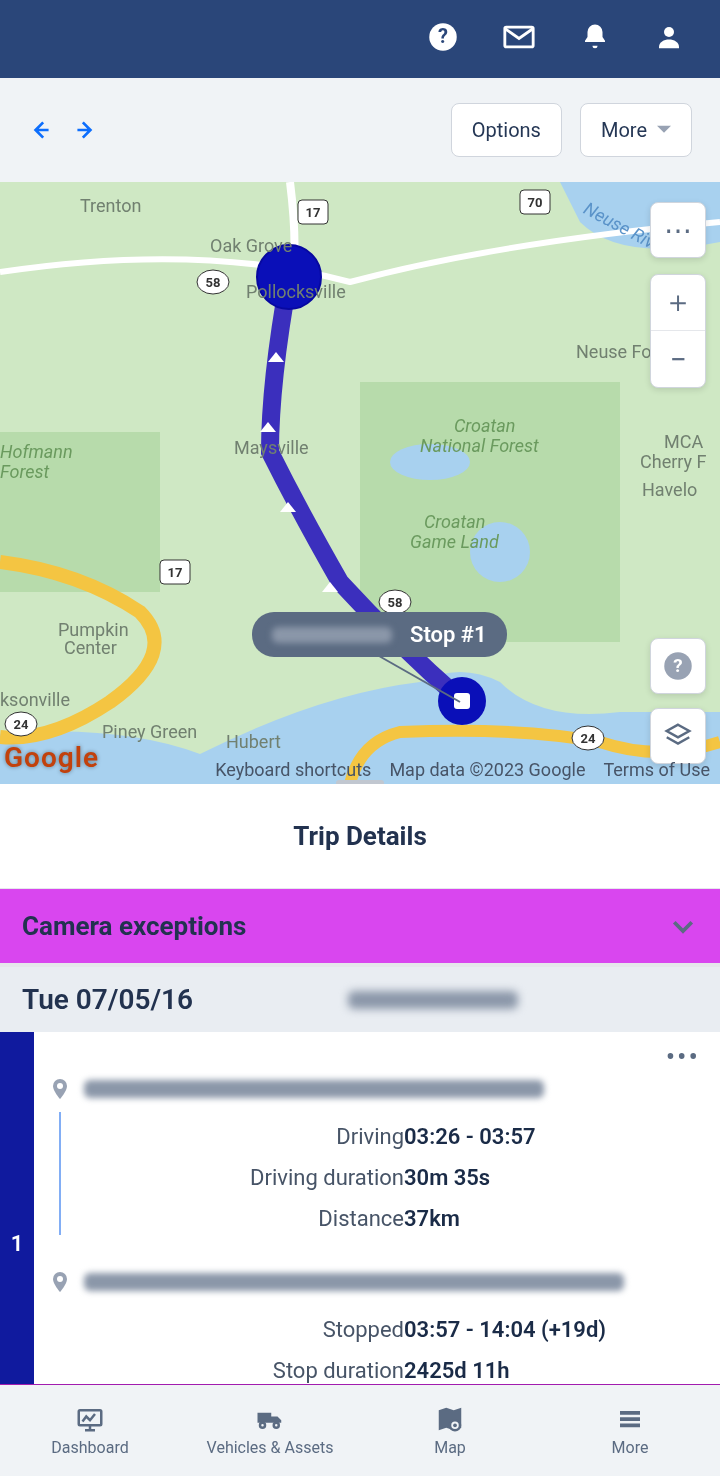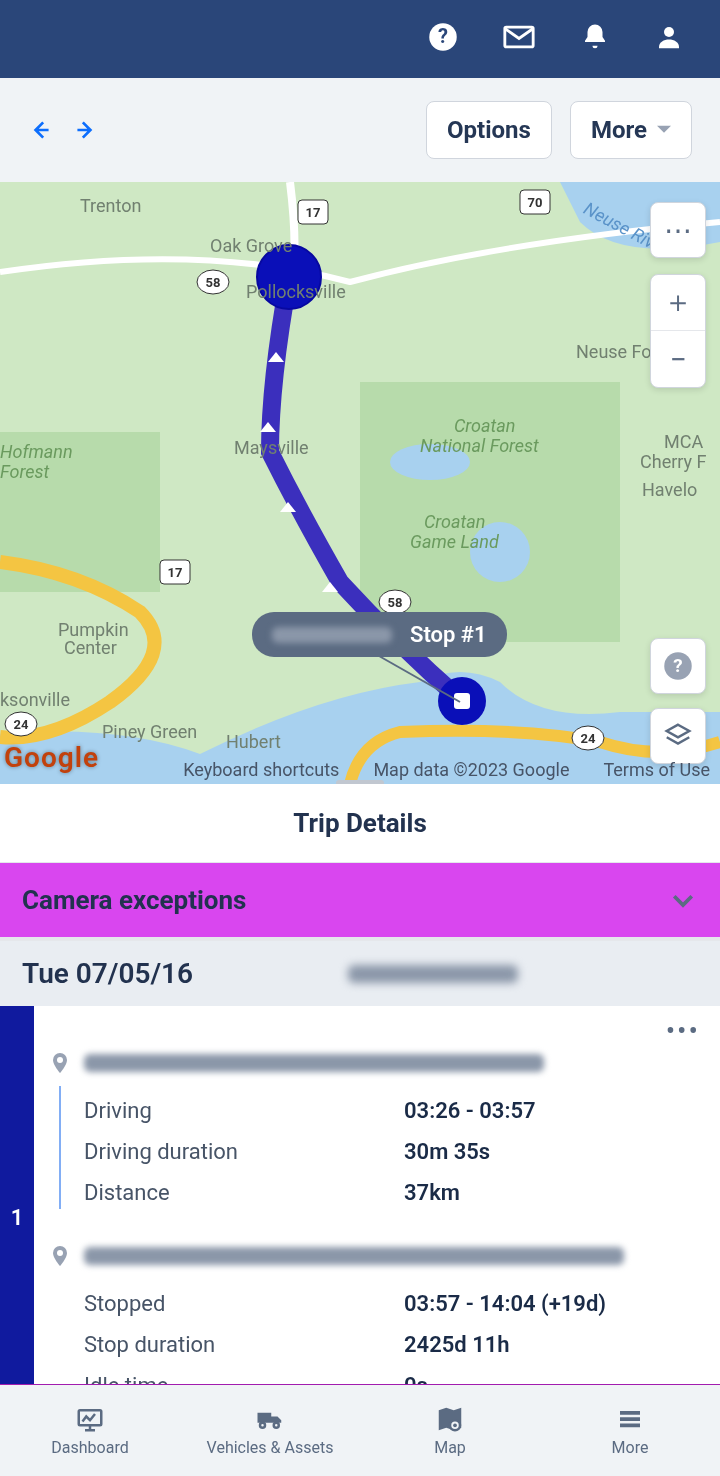--- a/index.html
+++ b/index.html
@@ -4,59 +4,59 @@
 <style>
   * { box-sizing: border-box; margin: 0; padding: 0; font-family: Roboto, Arial, sans-serif; }
   body { width: 720px; height: 1476px; background: #f5f5f5; display: flex; flex-direction: column; overflow: hidden; }
 
   .header { background: #2a4679; height: 78px; display: flex; justify-content: flex-end; align-items: center; padding: 0 36px; gap: 44px; }
   .header .icon { color: #fff; }
 
   .date-bar { background: #f0f3f6; height: 104px; display: flex; align-items: center; padding: 0 28px; gap: 18px; }
   .date-nav { color: #0d6efd; display:flex; align-items:center; justify-content:center; cursor:pointer; }
   .date-text { font-size: 24px; font-weight: 500; color: #1a2b47; margin: 0 4px; }
-  .pill-btn { background: #fff; border: 1px solid #d0d5dd; border-radius: 8px; padding: 14px 20px; font-size: 24px; font-weight: 700; color: #253755; display:flex; align-items:center; gap:10px; cursor:pointer; }
+  .pill-btn { background: #fff; border: 1px solid #d0d5dd; border-radius: 8px; padding: 14px 20px; font-size: 20px; font-weight: 400; color: #253755; display:flex; align-items:center; gap:10px; cursor:pointer; }
 
   .map-wrap { position: relative; height: 602px; background: #d9ecd0; overflow: hidden; }
   .map-wrap svg.map-bg { position:absolute; inset:0; width:100%; height:100%; }
   .map-ctrl { position:absolute; right:14px; background:#fff; border:1px solid #d0d5dd; border-radius:8px; box-shadow:0 2px 6px rgba(0,0,0,.12); display:flex; flex-direction:column; align-items:center; justify-content:center; }
   .ctrl-more { top: 20px; width:56px; height:56px; font-size:28px; color:#5b6b82; }
   .ctrl-zoom { top: 92px; width:56px; }
   .ctrl-zoom div { width:100%; height:56px; display:flex; align-items:center; justify-content:center; font-size:30px; color:#5b6b82; cursor:pointer; }
   .ctrl-zoom div:first-child { border-bottom:1px solid #e5e7eb; }
   .ctrl-help { top: 456px; width:56px; height:56px; }
   .ctrl-layers { top: 526px; width:56px; height:56px; }
 
   .stop-bubble { position:absolute; left:252px; top:430px; background:#5b6b82; color:#fff; border-radius:22px; padding:10px 20px; font-size:22px; font-weight:600; display:flex; align-items:center; gap:18px; }
   .stop-bubble .blur { width:120px; height:16px; background:#8b97a9; border-radius:6px; filter:blur(3px); }
 
-  .map-attrib { position:absolute; bottom:0; left:0; right:0; display:flex; align-items:center; justify-content:flex-end; gap:34px; font-size:18px; color:#475467; padding:4px 10px; }
+  .map-attrib { position:absolute; bottom:0; left:0; right:0; display:flex; align-items:center; justify-content:flex-end; gap:18px; font-size:18px; color:#475467; padding:4px 10px; }
   .google-logo { position:absolute; left:4px; bottom:10px; font-size:28px; font-weight:600; color:#c2410c; text-shadow:0 0 4px rgba(0,0,0,.4); letter-spacing:1px; }
   .drag-handle { position:absolute; left:50%; bottom:-2px; transform:translateX(-50%); width:48px; height:6px; border-radius:3px; background:#c1c7d0; }
 
-  .trip-title { background:#fff; text-align:center; font-size:26px; font-weight:700; color:#22324f; padding:24px 0; border-bottom:1px solid #e5e7eb; }
+  .trip-title { background:#fff; text-align:center; font-size:26px; font-weight:700; color:#22324f; padding:37px 0; border-bottom:1px solid #e5e7eb; }
 
   .camera-exc { background:#d946ef; display:flex; align-items:center; justify-content:space-between; padding:22px 22px; font-size:26px; font-weight:700; color:#22324f; border-bottom:4px solid #e5e7eb; }
 
   .date-row { background:#e9edf2; padding:16px 22px; display:flex; align-items:center; justify-content:space-between; font-size:28px; font-weight:600; color:#22324f; }
   .date-row .blur { width:170px; height:18px; background:#8b97a9; border-radius:6px; filter:blur(4px); margin-right:180px; }
 
   .details-block { display:flex; background:#fff; }
   .side-index { width:34px; background:#101a9e; color:#fff; display:flex; align-items:center; justify-content:center; font-size:22px; font-weight:600; }
   .details-content { flex:1; padding:14px 20px 22px 12px; position:relative; }
   .row-more { position:absolute; right:20px; top:8px; color:#5b6b82; font-size:28px; letter-spacing:2px; cursor:pointer; }
 
   .stop-item { display:flex; gap:10px; margin-top:28px; }
   .pin-col { width:28px; display:flex; flex-direction:column; align-items:center; }
   .pin { color:#98a2b3; }
   .conn-line { width:2px; flex:1; background:#82aef5; margin:4px 0; }
   .stop-body { flex:1; }
   .addr-blur { width:460px; height:18px; background:#8b97a9; border-radius:6px; filter:blur(3px); margin:6px 0 18px 0; }
   .kv-row { display:flex; font-size:22px; color:#475467; padding:8px 0; }
-  .kv-row .k { width:320px; }
+  .kv-row .k { width:320px;text-align:right; }
   .kv-row .v { font-weight:600; color:#1a2b47; }
 
   .bottom-nav { position:absolute; bottom:0; left:0; right:0; height:92px; background:#f0f3f6; border-top:1px solid #a21caf; display:flex; }
   .bottom-nav .tab { flex:1; display:flex; flex-direction:column; align-items:center; justify-content:center; gap:4px; color:#5b6b82; font-size:16px; cursor:pointer; }
   .bottom-nav .tab svg { width:36px; height:30px; }
 </style>
 </head>
 <body>
 
 <div class="header">

